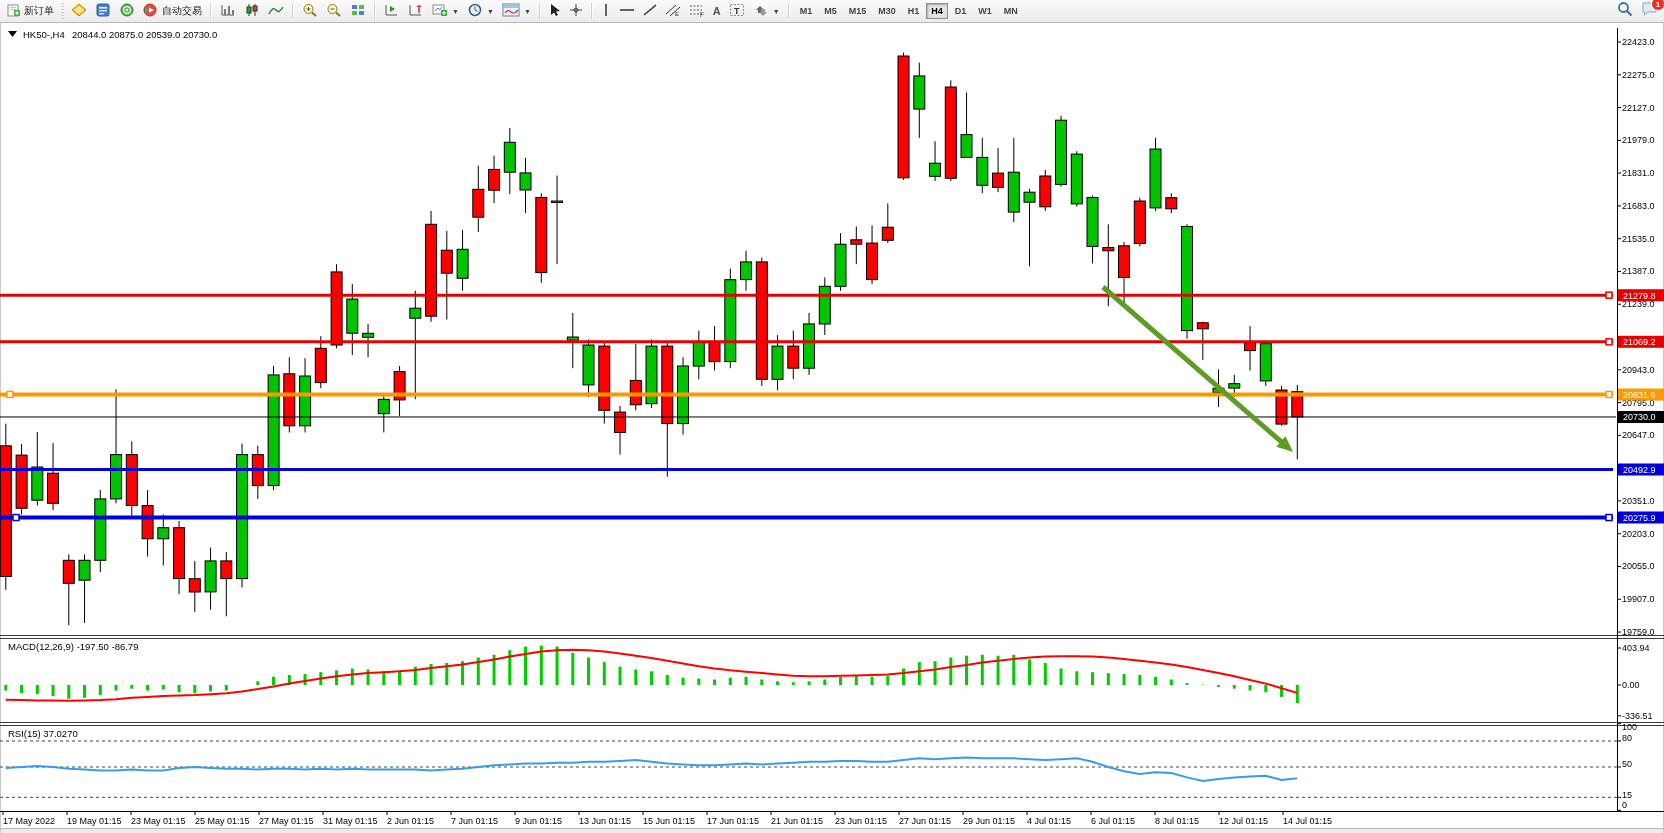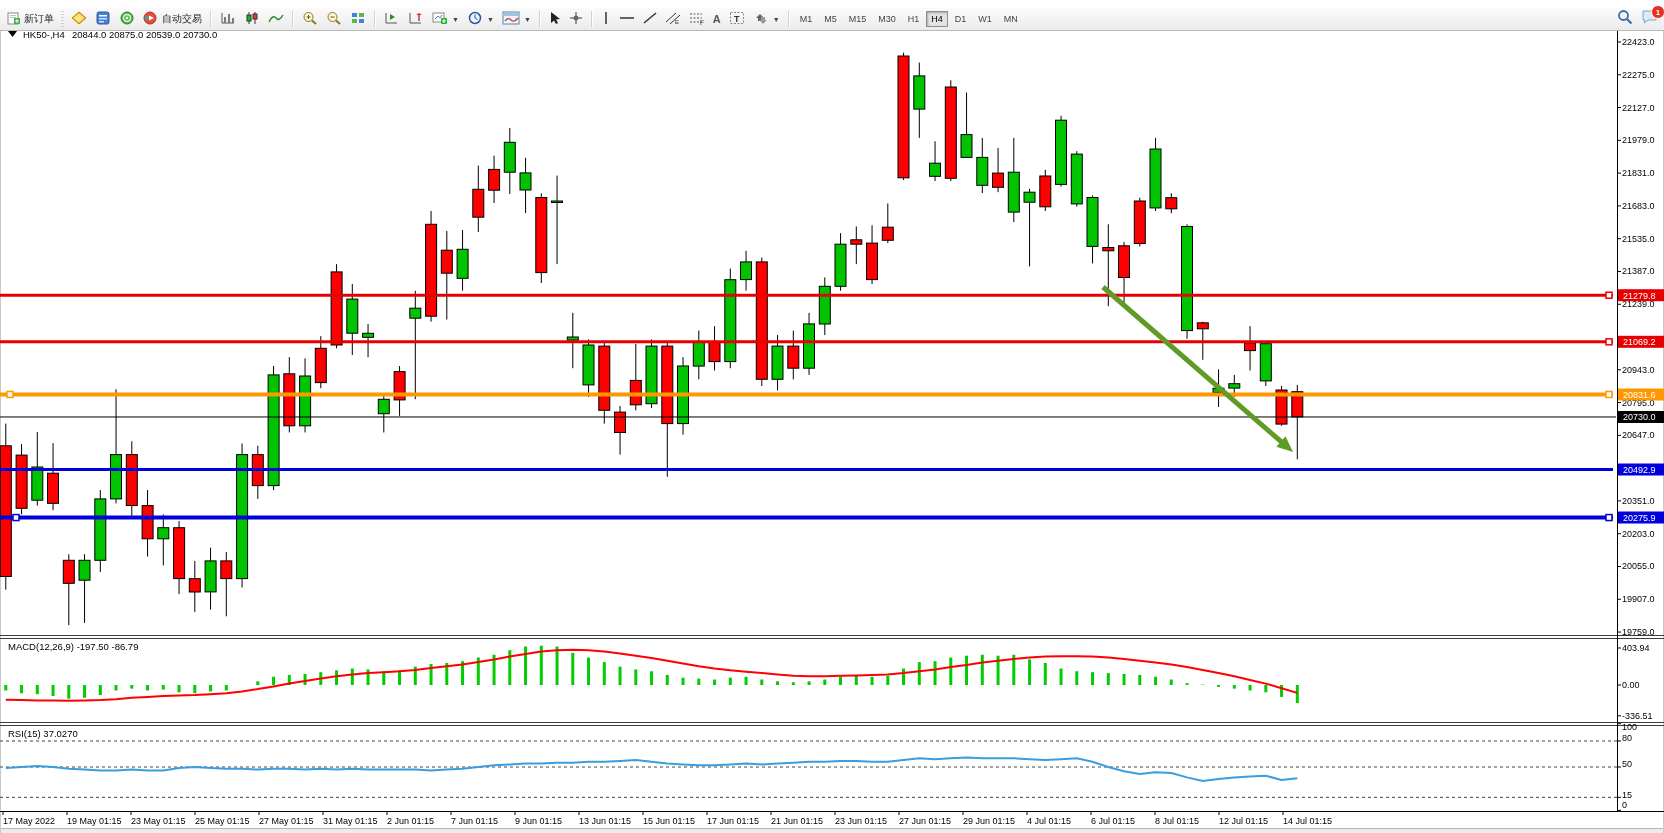--- a/index.html
+++ b/index.html
@@ -3,27 +3,27 @@
 <meta charset="utf-8">
 <style>
   html,body{margin:0;padding:0;background:#f0f0f0;width:1664px;height:833px;overflow:hidden;
             font-family:"Liberation Sans",sans-serif;}
   #stage{position:relative;width:1664px;height:833px;background:#fff;}
   #chart{position:absolute;left:0;top:0;}
   svg text{font-family:"Liberation Sans",sans-serif;}
   
   #toolbar{position:absolute;left:0;top:0;width:1664px;height:23px;z-index:5;
            background:linear-gradient(#fbfbfb,#ebebeb);border-bottom:1px solid #b9b9b9;
-           display:flex;align-items:center;padding:0 3px;box-sizing:border-box;margin-top:8px;}
+           display:flex;align-items:center;padding:0 3px;box-sizing:border-box;}
   .tb-btn{height:19px;display:flex;align-items:center;gap:3px;padding:0 3px;border:1px solid transparent;
           border-radius:2px;font-size:10px;color:#222;cursor:default;white-space:nowrap;}
   .tb-sep{width:0;height:16px;border-left:1px solid #d2d2d2;border-right:1px solid #ffffff;margin:0 4px;}
   .grip{width:3px;height:16px;margin:0 3px;background:repeating-linear-gradient(#cfcfcf 0 1px,transparent 1px 3px);}
   .dd{font-size:7px;color:#444;margin-left:1px;}
-  .tf{font-size:9px;font-weight:normal;color:#444;padding:2px 4px;margin:0 1px;border:1px solid transparent;}
+  .tf{font-size:9px;font-weight:bold;color:#444;padding:2px 4px;margin:0 1px;border:1px solid transparent;}
   .tf.active{background:#e2e2e2;border:1px solid #8f8f8f;box-shadow:inset 1px 1px 2px rgba(0,0,0,.25);color:#000;}
   .right-icons{position:absolute;right:6px;top:1px;display:flex;align-items:center;gap:8px;}
   .badge{position:absolute;top:-4px;right:-7px;background:#e53022;color:#fff;font-size:8px;font-weight:bold;
          width:12px;height:12px;border-radius:50%;display:flex;align-items:center;justify-content:center;
          border:1px solid #fff;}
   .bubble-wrap{position:relative;}
 </style>
 </head>
 <body>
 

